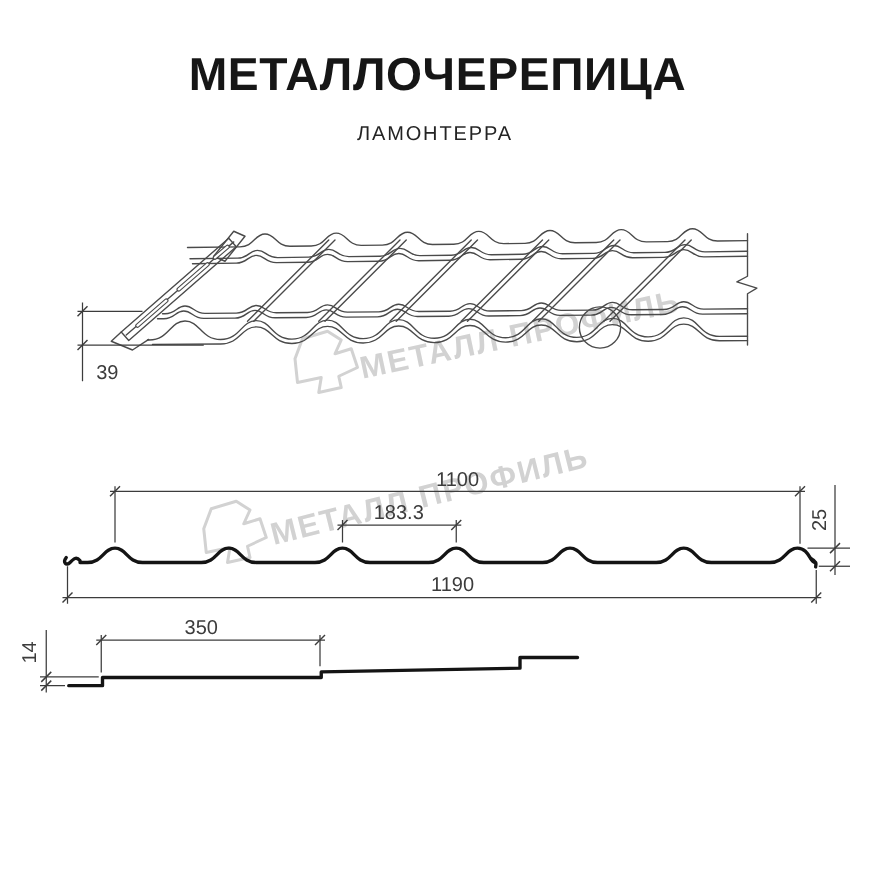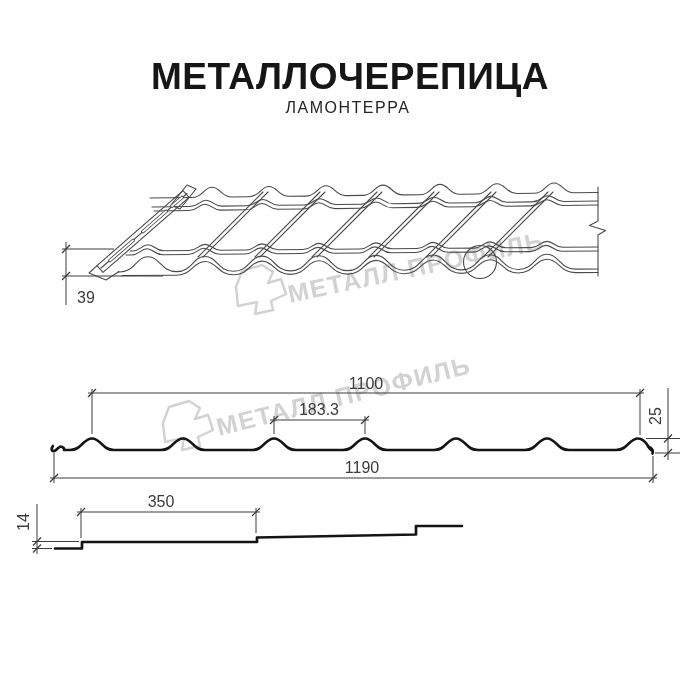--- a/index.html
+++ b/index.html
@@ -1,18 +1,18 @@
 <!DOCTYPE html>
 <html><head>
 <meta charset="utf-8">
 <style>
   html,body{margin:0;padding:0;background:#ffffff;}
   body{width:700px;height:700px;position:relative;overflow:hidden;
        font-family:"Liberation Sans","DejaVu Sans",sans-serif;}
-  .title{position:absolute;top:56px;left:0;width:700px;text-align:center;
+  .title{position:absolute;top:39px;left:0;width:700px;text-align:center;
          font-size:37px;font-weight:700;letter-spacing:.5px;color:#161616;}
   .subtitle{position:absolute;top:99px;left:0;width:696px;text-align:center;
             font-size:16px;font-weight:400;letter-spacing:1.5px;color:#242424;}
   svg{position:absolute;left:0;top:0;}
   svg text{stroke:none;font-family:"Liberation Sans","DejaVu Sans",sans-serif;}
   .dimtxt{font-size:16px;}
   .wmtxt{font-size:25px;font-weight:700;letter-spacing:1.5px;}
 </style>
 </head>
 <body>

